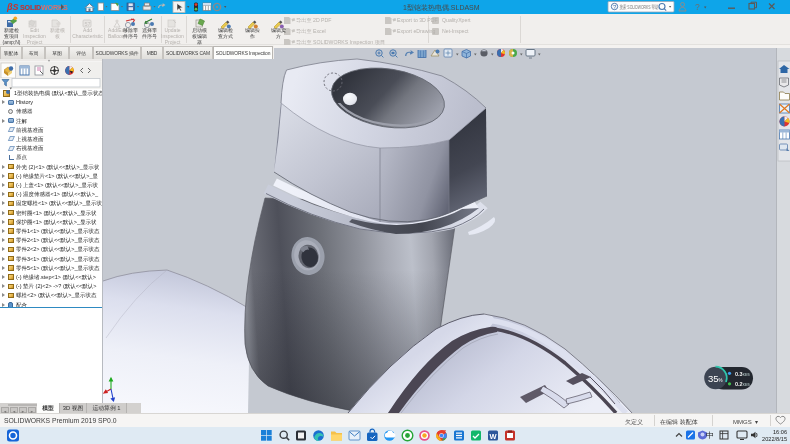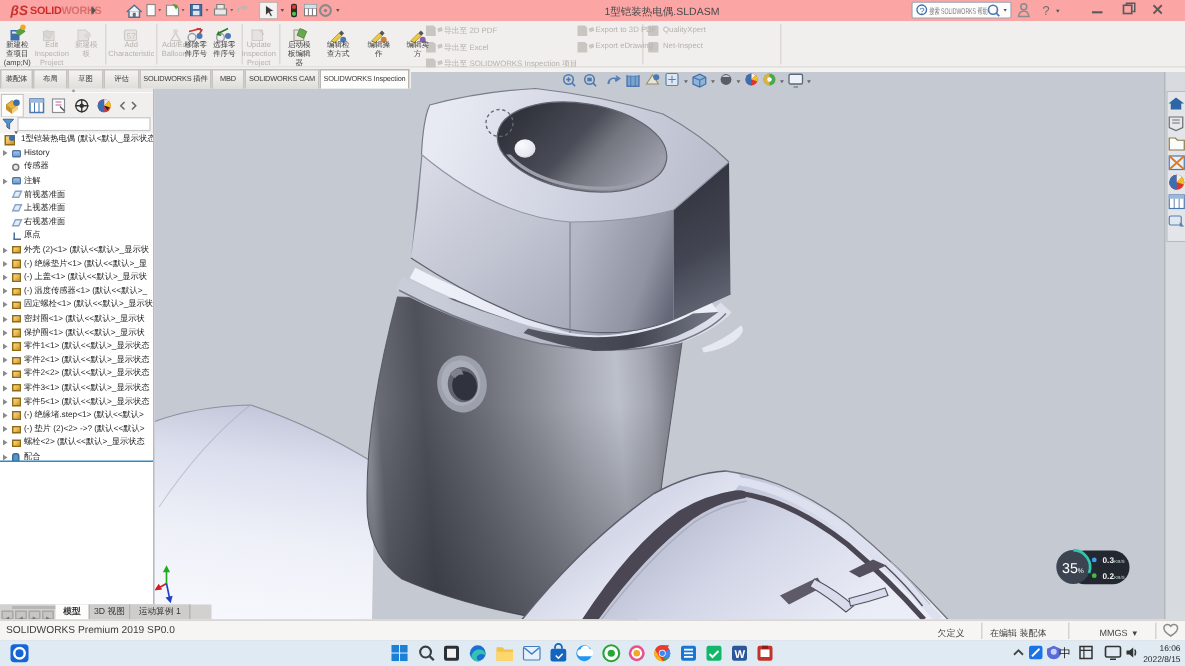--- a/index.html
+++ b/index.html
@@ -1,18 +1,18 @@
 <!DOCTYPE html>
 <html><head><meta charset="utf-8">
 <style>
 *{margin:0;padding:0;box-sizing:border-box}
 html,body{width:790px;height:444px;overflow:hidden}
 body{font-family:"Liberation Sans",sans-serif;position:relative;background:#c5c9d1}
 .abs{position:absolute}
-#titlebar{left:0;top:0;width:790px;height:14px;background:#fca5a5;z-index:30}
+#titlebar{left:0;top:0;width:790px;height:14px;background:#0ea5e9;z-index:30}
 #ribbon{left:0;top:14px;width:790px;height:31px;background:#f1efed;border-bottom:1px solid #e3e1de;z-index:30}
 #tabrow{left:0;top:45px;width:274px;height:14px;background:#f1efed;z-index:30}
 #leftpanel{left:0;top:59px;width:103px;height:344px;background:#fff;border-right:1px solid #b7bac0;z-index:20}
 #modeltabs{left:0;top:403px;width:141px;height:10px;background:#d3d1cf;z-index:25}
 #statusbar{left:0;top:413px;width:790px;height:14px;background:#f6f5f4;border-top:1px solid #d8d6d3;z-index:30}
 #taskbar{left:0;top:427px;width:790px;height:17px;background:#dfeaf3;z-index:30}
 #rightstrip{left:776px;top:46px;width:14px;height:367px;background:#d7dade;border-left:1px solid #b3b6bc;z-index:20}
 #scene{left:103px;top:46px;z-index:5}
 .t{position:absolute;white-space:nowrap}
 .rl{font-size:5px;line-height:5.9px;text-align:center;color:#b5b1ad;white-space:normal}

